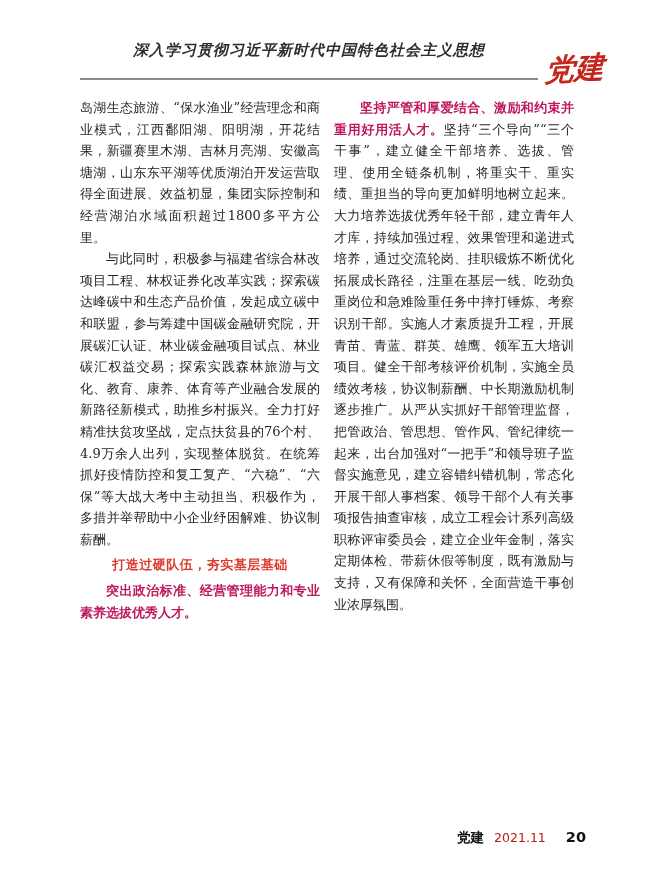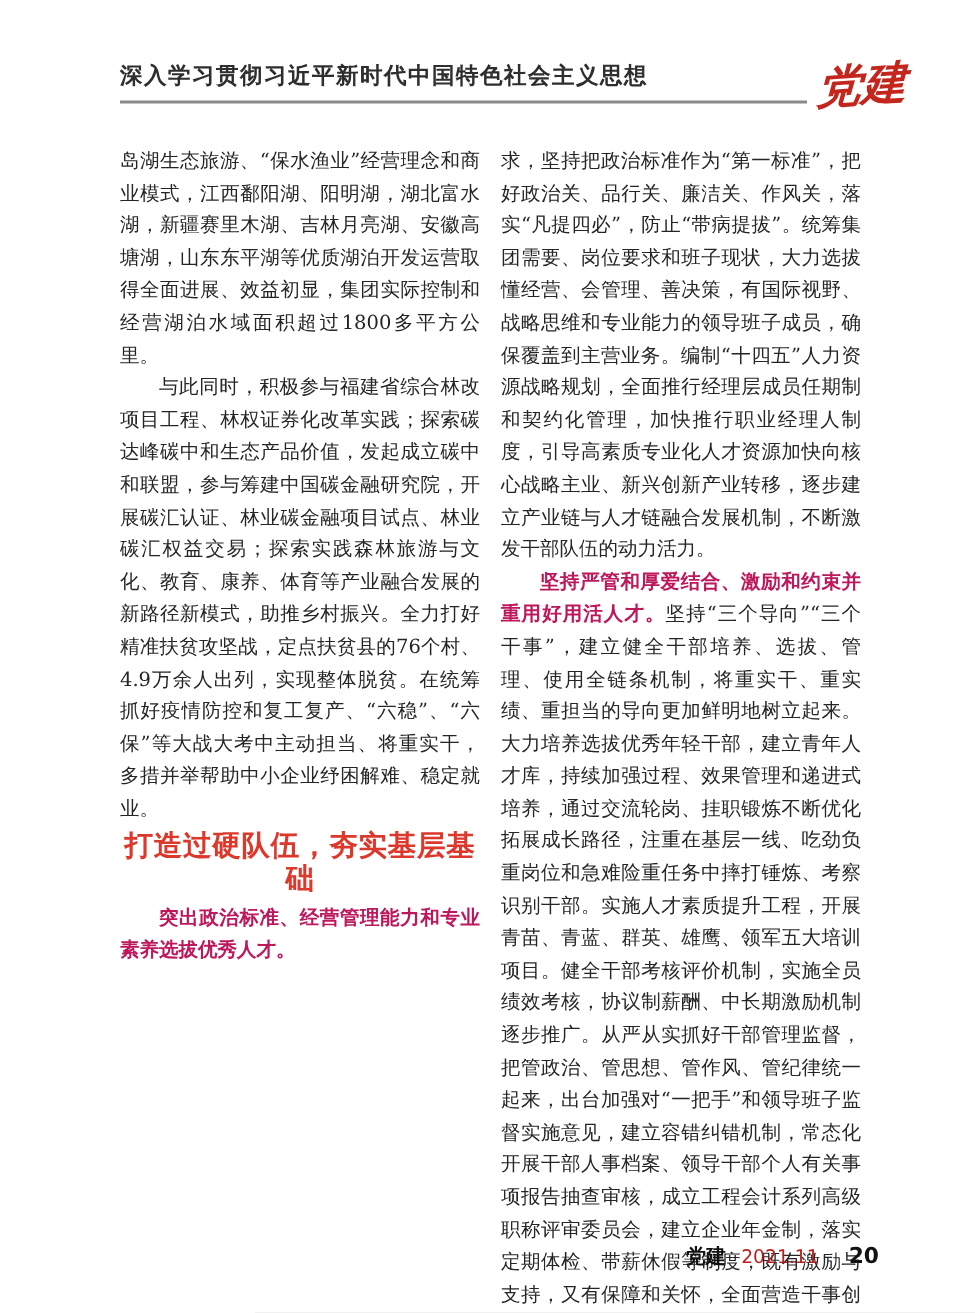--- a/index.html
+++ b/index.html
@@ -3,42 +3,42 @@
 <meta charset="utf-8">
 <style>
   html,body{margin:0;padding:0;background:#e8e8e8;}
   .page{
     position:relative;width:650px;height:875px;background:#ffffff;
     margin:0 auto;overflow:hidden;
     font-family:"DejaVu Serif","Liberation Serif",serif;color:#252525;
   }
   
   .header{position:absolute;top:40px;left:80px;width:524px;display:flex;align-items:flex-end;}
-  .header-titlebox{flex:1;text-align:left;border-bottom:2px solid #8a8a8a;padding-bottom:7px;}
+  .header-titlebox{flex:1;text-align:center;border-bottom:2px solid #8a8a8a;padding-bottom:18px;font-style:italic;}
   .header-title{
     font-family:"DejaVu Sans","Liberation Sans",sans-serif;
     font-weight:bold;font-size:15px;color:#2e2e2e;letter-spacing:1px;white-space:nowrap;
   }
   .logo{
     display:inline-block;margin-left:6px;margin-bottom:-6px;
     font-family:"DejaVu Serif","Liberation Serif",serif;
     font-weight:900;font-style:italic;font-size:30px;color:#c4261d;
     transform:rotate(-4deg) skewX(-6deg);transform-origin:bottom left;
     line-height:1;white-space:nowrap;
   }
   
   .columns{position:absolute;top:97px;left:80px;width:494px;display:flex;gap:14px;}
   .col{width:240px;font-size:13px;line-height:21.6px;text-align:justify;word-break:break-all;}
   .col p{margin:0;}
   .indent{text-indent:2em;}
   .lead-bold{font-family:"DejaVu Sans","Liberation Sans",sans-serif;font-weight:bold;color:#be185d;}
   .red-heading{
     text-align:center;text-indent:0;
     font-family:"DejaVu Sans","Liberation Sans",sans-serif;
-    font-weight:bold;font-size:19px;color:#dc382c;
+    font-weight:bold;font-size:13px;color:#dc382c;
     margin:4px 0 4px 0 !important;letter-spacing:0.5px;
   }
   
   .footer{
     position:absolute;right:64px;bottom:28px;display:flex;align-items:baseline;
     font-family:"DejaVu Sans","Liberation Sans",sans-serif;
   }
   .footer-mag{font-weight:bold;font-size:13.5px;color:#111;}
   .footer-issue{font-size:12.5px;color:#b91c1c;margin-left:10px;}
   .footer-page{font-weight:bold;font-size:14.5px;color:#111;margin-left:20px;}
@@ -51,28 +51,27 @@
   <div class="header">
     <div class="header-titlebox">
       <span class="header-title">深入学习贯彻习近平新时代中国特色社会主义思想</span>
     </div>
     <span class="logo">党建</span>
   </div>
 
   <div class="columns">
 
     <div class="col">
-      <p>岛湖生态旅游、“保水渔业”经营理念和商业模式，江西鄱阳湖、阳明湖，湖北富水湖，新疆赛里木湖、吉林月亮湖、安徽高塘湖，山东东平湖等优质湖泊开发运营取得全面进展、效益初显，集团实际控制和经营湖泊水域面积超过1800多平方公里。</p>
-      <p class="indent">与此同时，积极参与福建省综合林改项目工程、林权证券化改革实践；探索碳达峰碳中和生态产品价值，发起成立碳中和联盟，参与筹建中国碳金融研究院，开展碳汇认证、林业碳金融项目试点、林业碳汇权益交易；探索实践森林旅游与文化、教育、康养、体育等产业融合发展的新路径新模式，助推乡村振兴。全力打好精准扶贫攻坚战，定点扶贫县的76个村、4.9万余人出列，实现整体脱贫。在统筹抓好疫情防控和复工复产、“六稳”、“六保”等大战大考中主动担当、将重实干，多措并举帮助中小企业纾困解难、稳定就业。</p>
+      <p>岛湖生态旅游、“保水渔业”经营理念和商业模式，江西鄱阳湖、阳明湖，开花结果，新疆赛里木湖、吉林月亮湖、安徽高塘湖，山东东平湖等优质湖泊开发运营取得全面进展、效益初显，集团实际控制和经营湖泊水域面积超过1800多平方公里。</p>
+      <p class="indent">与此同时，积极参与福建省综合林改项目工程、林权证券化改革实践；探索碳达峰碳中和生态产品价值，发起成立碳中和联盟，参与筹建中国碳金融研究院，开展碳汇认证、林业碳金融项目试点、林业碳汇权益交易；探索实践森林旅游与文化、教育、康养、体育等产业融合发展的新路径新模式，助推乡村振兴。全力打好精准扶贫攻坚战，定点扶贫县的76个村、4.9万余人出列，实现整体脱贫。在统筹抓好疫情防控和复工复产、“六稳”、“六保”等大战大考中主动担当、积极作为，多措并举帮助中小企业纾困解难、协议制薪酬。</p>
       <p class="red-heading">打造过硬队伍，夯实基层基础</p>
       <p class="indent"><span class="lead-bold">突出政治标准、经营管理能力和专业素养选拔优秀人才。</span></p>
     </div>
 
     <div class="col">
-      <p>求，坚持把政治标准作为“第一标准”，把好政治关、品行关、廉洁关、作风关，落实“凡提四必”，防止“带病提拔”。统筹集团需要、岗位要求和班子现状，大力选拔懂经营、会管理、善决策，有国际视野、战略思维和专业能力的领导班子成员，确保覆盖到主营业务。编制“十四五”人力资源战略规划，全面推行经理层成员任期制和契约化管理，加快推行职业经理人制度，引导高素质专业化人才资源加快向核心战略主业、新兴创新产业转移，逐步建立产业链与人才链融合发展机制，不断激发干部队伍的动力活力。</p>
       <p class="indent"><span class="lead-bold">坚持严管和厚爱结合、激励和约束并重用好用活人才。</span><span>坚持“三个导向”“三个干事”，建立健全干部培养、选拔、管理、使用全链条机制，将重实干、重实绩、重担当的导向更加鲜明地树立起来。大力培养选拔优秀年轻干部，建立青年人才库，持续加强过程、效果管理和递进式培养，通过交流轮岗、挂职锻炼不断优化拓展成长路径，注重在基层一线、吃劲负重岗位和急难险重任务中摔打锤炼、考察识别干部。实施人才素质提升工程，开展青苗、青蓝、群英、雄鹰、领军五大培训项目。健全干部考核评价机制，实施全员绩效考核，协议制薪酬、中长期激励机制逐步推广。从严从实抓好干部管理监督，把管政治、管思想、管作风、管纪律统一起来，出台加强对“一把手”和领导班子监督实施意见，建立容错纠错机制，常态化开展干部人事档案、领导干部个人有关事项报告抽查审核，成立工程会计系列高级职称评审委员会，建立企业年金制，落实定期体检、带薪休假等制度，既有激励与支持，又有保障和关怀，全面营造干事创业浓厚氛围。</span></p>
 
     </div>
 
   </div>
 
   <div class="footer">
     <span class="footer-mag">党建</span>
     <span class="footer-issue">2021.11</span>
     <span class="footer-page">20</span>

